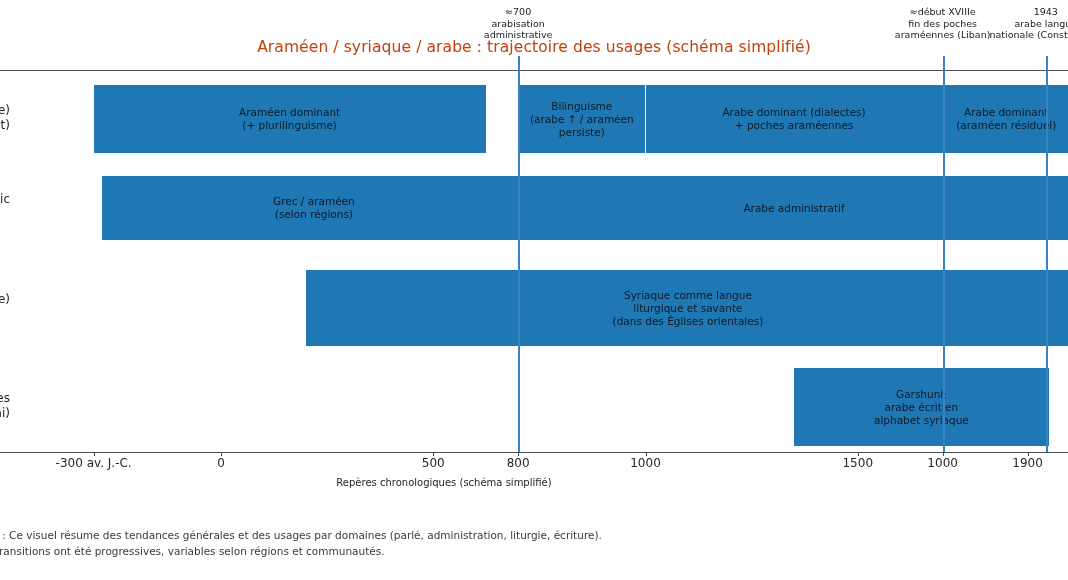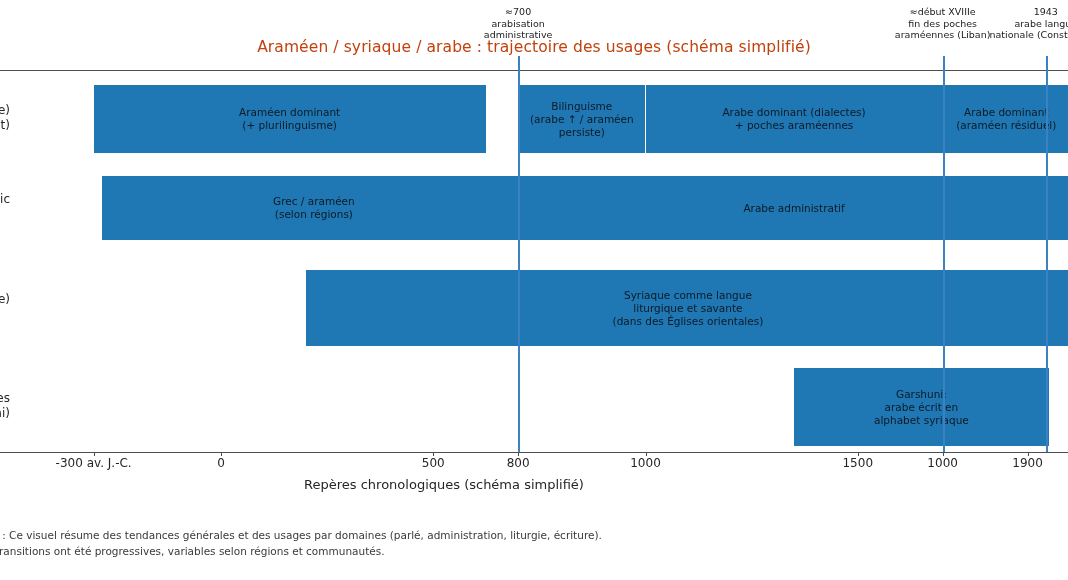--- a/index.html
+++ b/index.html
@@ -39,21 +39,21 @@
   }
 
   
   .xtick{
     position:absolute;top:456px;font-size:12px;color:#262626;
     transform:translateX(-50%);white-space:nowrap;
   }
   .xtick-mark{position:absolute;top:452px;width:1px;height:4px;background:#4d4d4d;}
   .xlabel{
     position:absolute;top:477px;left:0;width:888px;text-align:center;
-    font-size:13px;color:#262626;
+    font-size:10px;color:#262626;
   }
 
   
   .vline{position:absolute;top:70px;width:2px;height:382px;background:#3b82c4;}
   .vline-stub{position:absolute;top:56px;width:2px;height:14px;background:#3b82c4;}
   .vnote{
     position:absolute;top:6px;font-size:9.5px;line-height:11.5px;
     color:#222;text-align:center;white-space:pre-line;transform:translateX(-50%);
     width:120px;
   }

